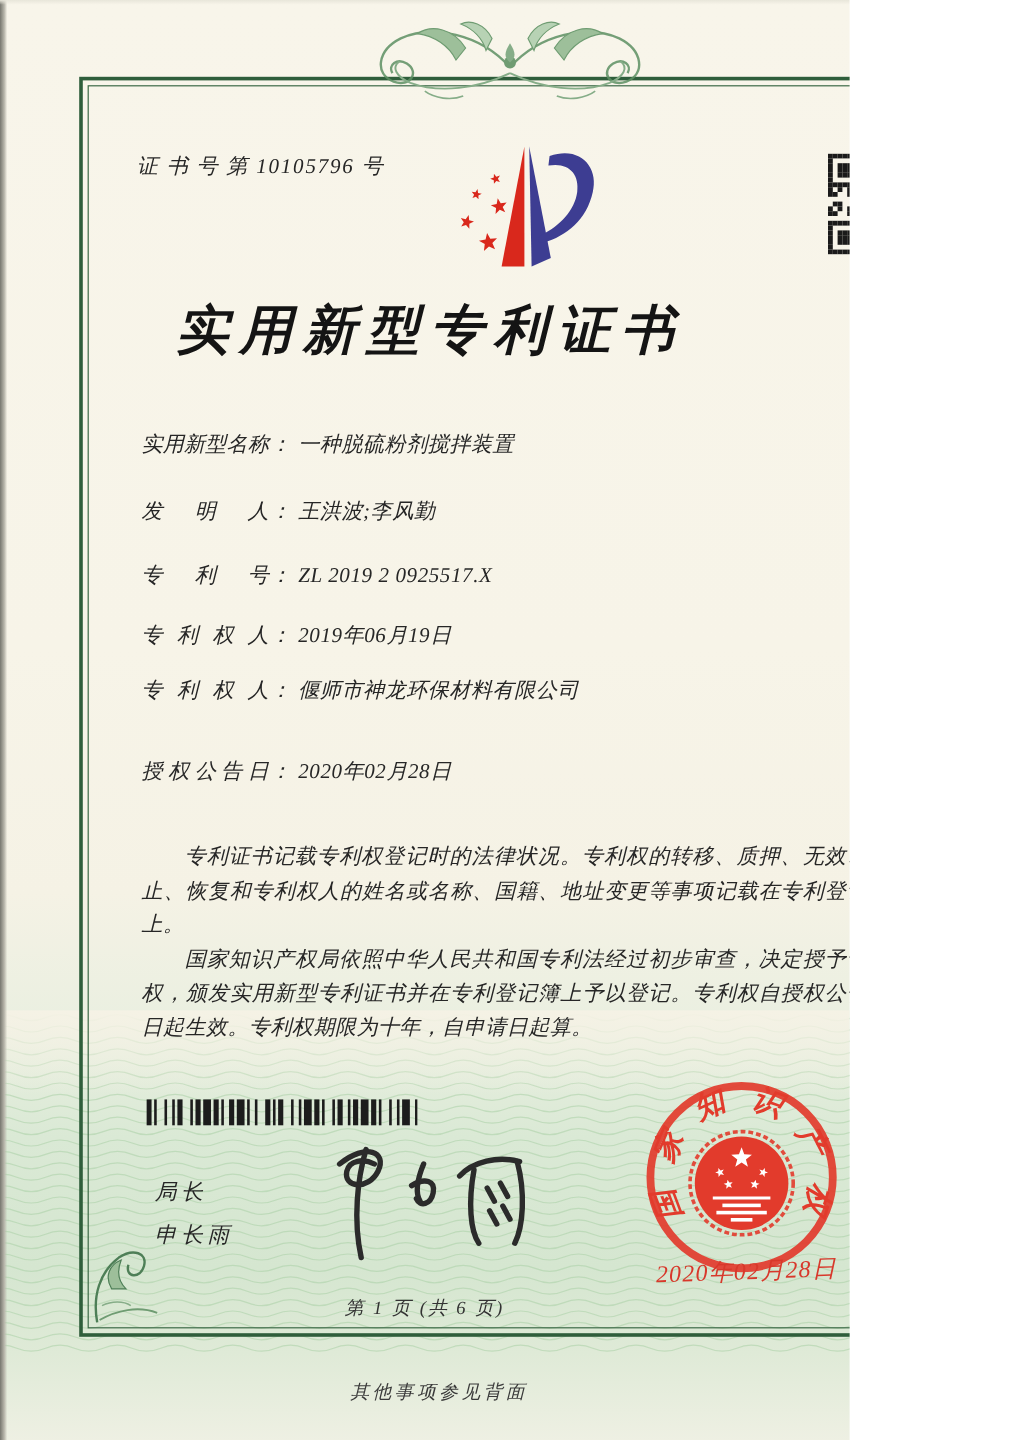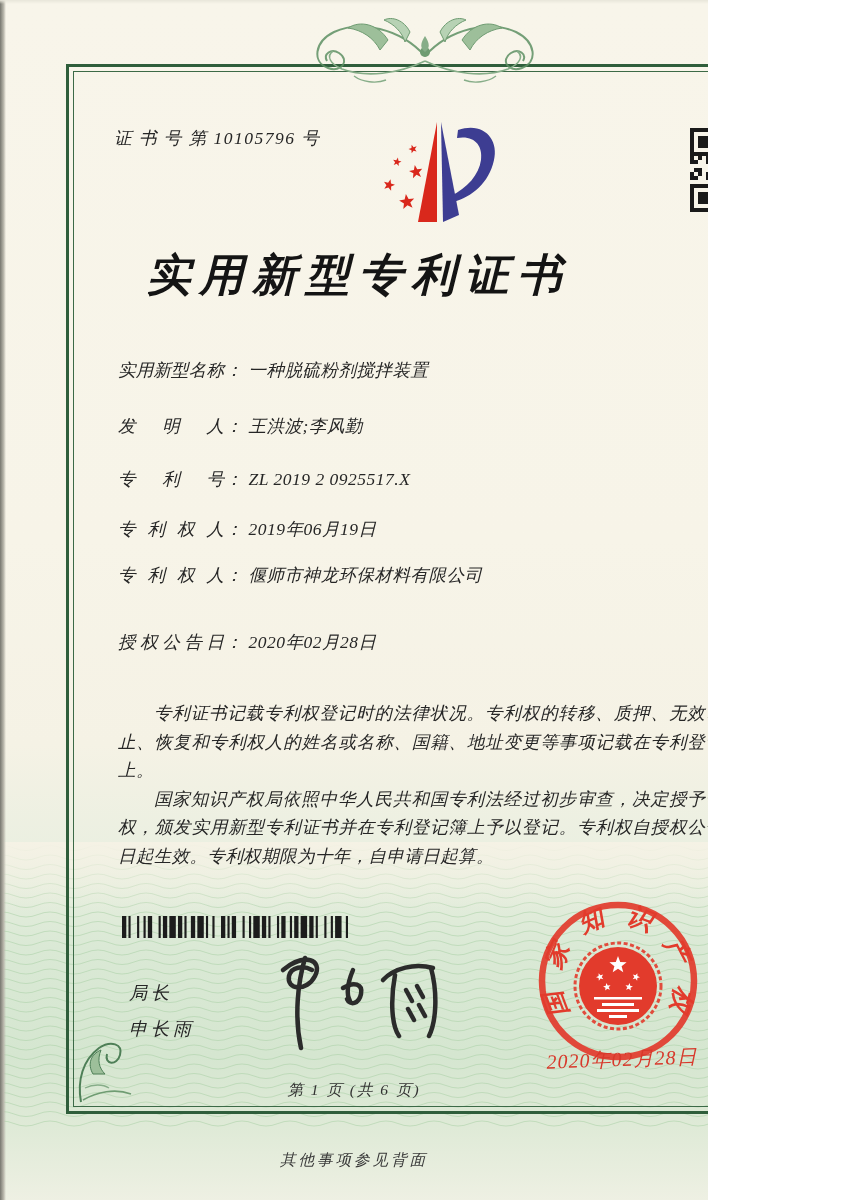--- a/index.html
+++ b/index.html
@@ -35,21 +35,21 @@
   .paras{position:absolute;left:118px;top:699px;width:624px;}
   .paras p{margin:0;font-size:17.5px;line-height:28.6px;text-indent:2.05em;
     text-align:justify;letter-spacing:0.4px;}
   .officer-title{position:absolute;left:129px;top:981px;font-size:18px;letter-spacing:4px;}
   .officer-name{position:absolute;left:129px;top:1017px;font-size:18px;letter-spacing:4px;}
   .seal-date{position:absolute;left:536px;top:1046px;width:172px;text-align:center;
     font-size:20px;color:#d8382b;letter-spacing:1px;transform:rotate(-2deg);}
   .page-ind{position:absolute;left:0;top:1080px;width:100%;text-align:center;
     font-size:15.5px;letter-spacing:2px;color:#333;}
   .back-note{position:absolute;left:0;top:1150px;width:100%;text-align:center;
-    font-size:15.5px;letter-spacing:3px;color:#3a3a3a;}
+    font-size:15.5px;letter-spacing:3px;color:#3a3a3a;padding-left:12px;}
   .abs{position:absolute;}
   .fade-top{position:absolute;left:0;top:842px;width:100%;height:70px;
     background:linear-gradient(180deg,#f5f2e5,rgba(245,242,229,0));}
 </style>
 </head>
 <body>
 
 <div class="page">
 
   <svg id="waves" class="abs" style="left:0;top:842px;" width="849" height="290">

